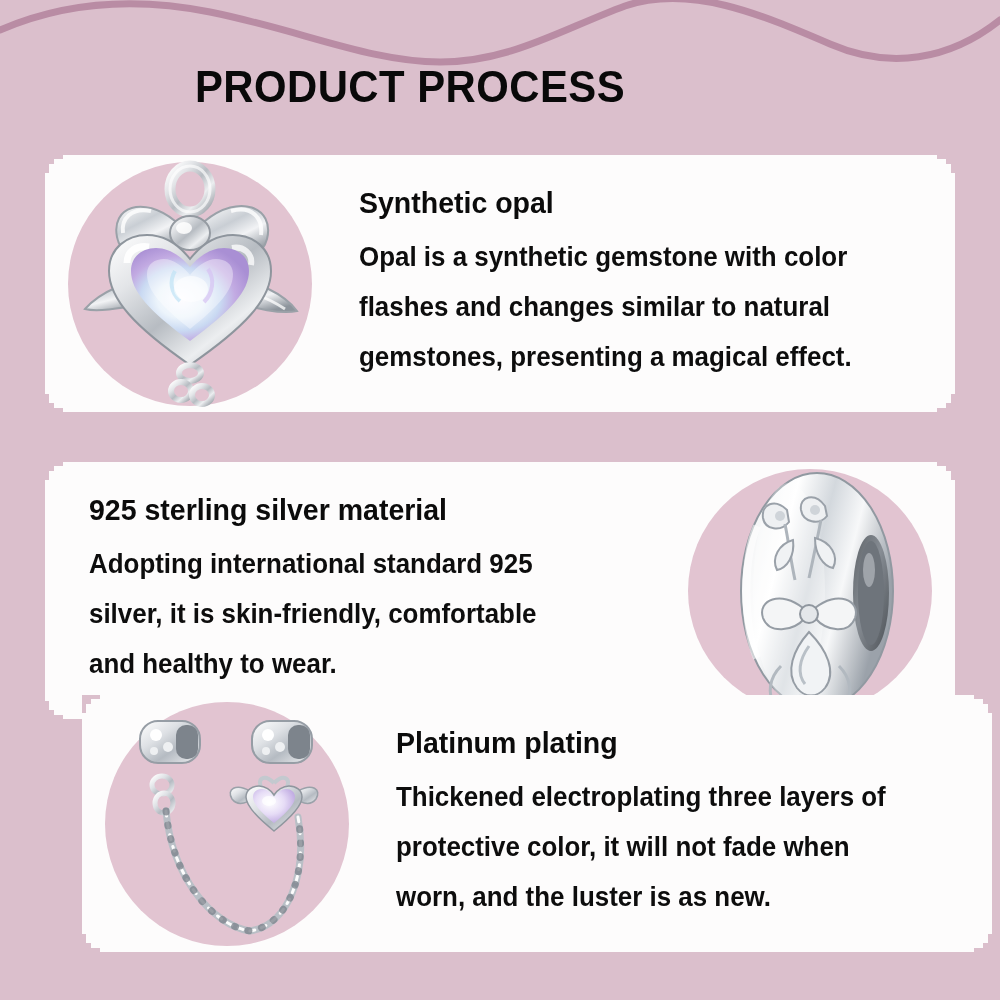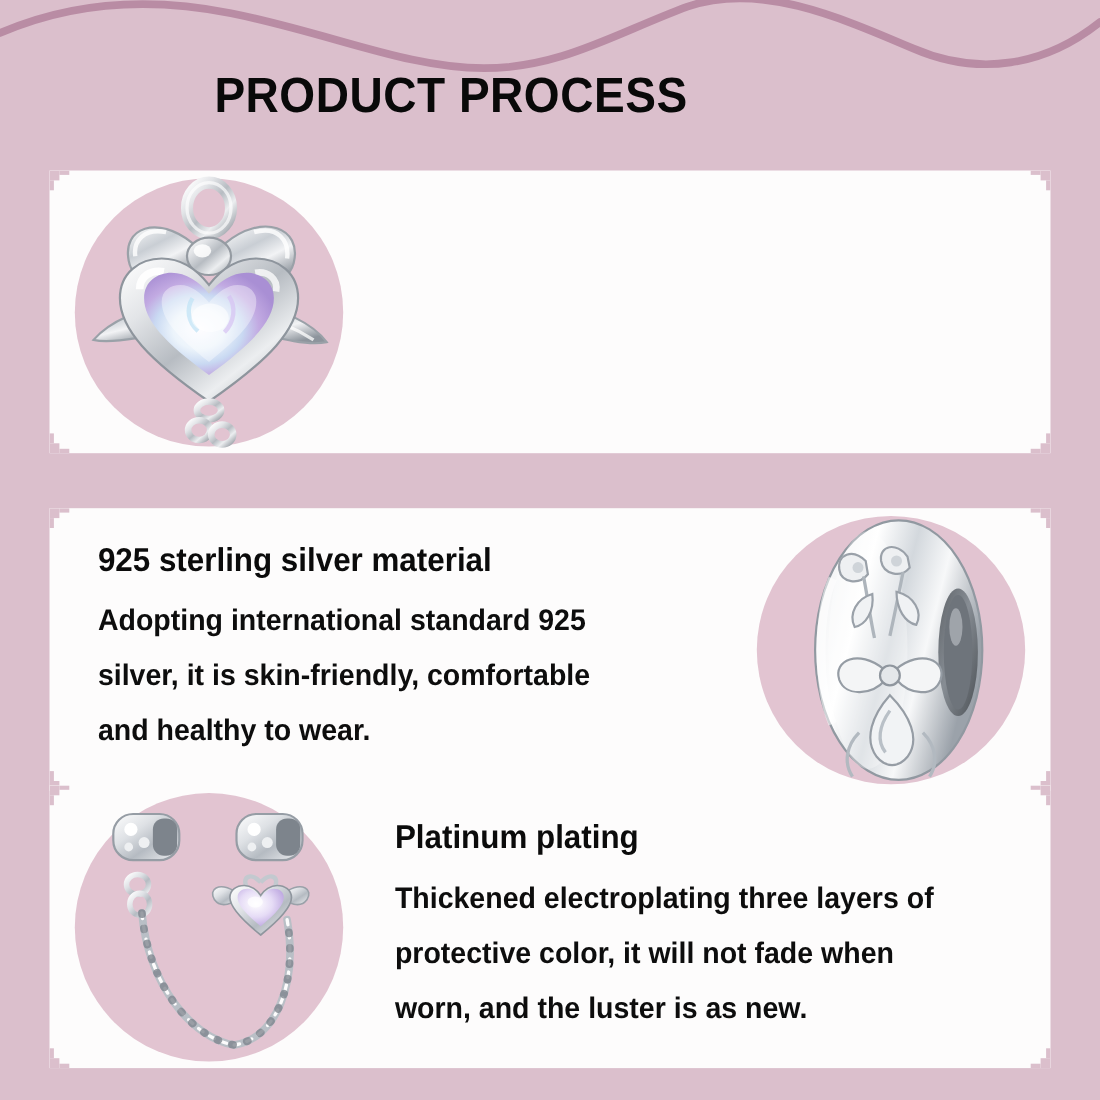--- a/index.html
+++ b/index.html
@@ -28,21 +28,21 @@
   }
 
   
   .card{
     position:absolute;left:45px;width:910px;height:257px;
     background:#fdfcfc;
     overflow:hidden;
   }
   #card-1{top:155px;}
   #card-2{top:462px;}
-  #card-3{top:714px;}
+  #card-3{top:695px;margin-left:37px;}
 
   
   .notch{position:absolute;background:#dbbfcc;width:9px;height:9px;}
   .notch.a{left:0;top:0;}
   .notch.b{left:9px;top:0;width:9px;height:4px;}
   .notch.c{left:0;top:9px;width:4px;height:9px;}
   .notch.tr{right:0;top:0;}
   .notch.tr2{right:9px;top:0;width:9px;height:4px;}
   .notch.tr3{right:0;top:9px;width:4px;height:9px;}
   .notch.bl{left:0;bottom:0;}
@@ -156,20 +156,28 @@
           <path d="M110,112 C104,122 106,134 115,142" fill="none" stroke="#bfe3f5" stroke-width="4" opacity=".7"></path>
           <path d="M143,110 C150,120 148,134 139,143" fill="none" stroke="#d5c2f2" stroke-width="4" opacity=".7"></path>
           <ellipse cx="126" cy="130" rx="17" ry="13" fill="#ffffff" opacity=".55"></ellipse>
 
           <ellipse cx="125" cy="214" rx="11" ry="8" fill="none" stroke="url(#sil1)" stroke-width="6"></ellipse>
           <ellipse cx="116" cy="232" rx="10" ry="9" fill="none" stroke="url(#sil1)" stroke-width="6"></ellipse>
           <ellipse cx="137" cy="236" rx="10" ry="9" fill="none" stroke="url(#sil1)" stroke-width="6"></ellipse>
         </svg>
       </div>
 
+      <div class="txt">
+        <div class="hd">Synthetic opal</div>
+        <div class="bd">
+          <span class="ln">Opal is a synthetic gemstone with color</span>
+          <span class="ln">flashes and changes similar to natural</span>
+          <span class="ln">gemstones, presenting a magical effect.</span>
+        </div>
+      </div>
     </div>
     <i class="notch a"></i>
     <i class="notch b"></i>
     <i class="notch c"></i>
     <i class="notch tr"></i>
     <i class="notch tr2"></i>
     <i class="notch tr3"></i>
     <i class="notch bl"></i>
     <i class="notch bl2"></i>
     <i class="notch bl3"></i>

